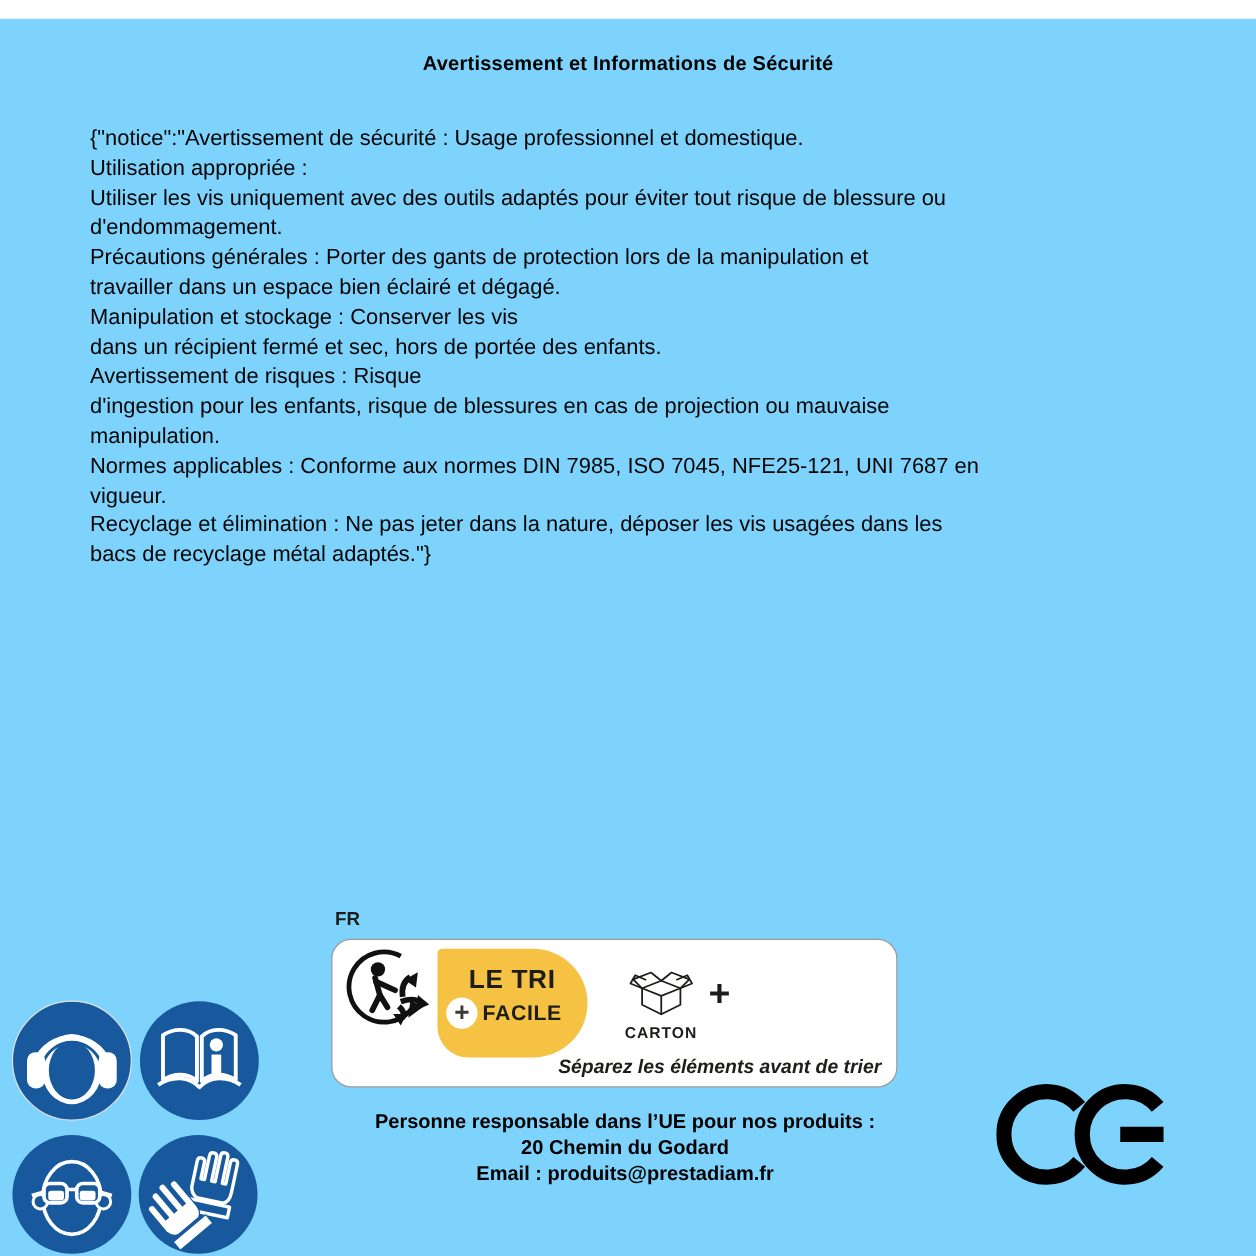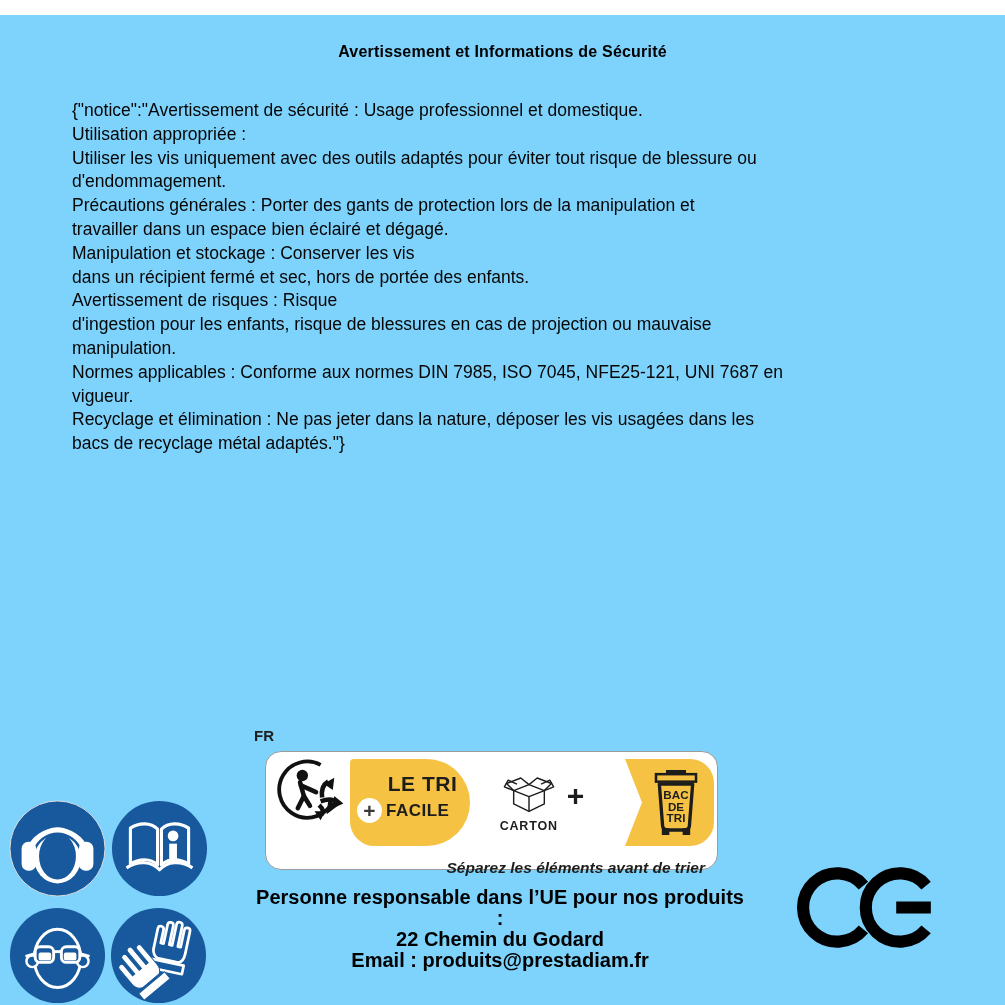--- a/index.html
+++ b/index.html
@@ -5,54 +5,54 @@
   html,body{margin:0;padding:0;background:#fff;}
   body{font-family:"Liberation Sans",sans-serif;color:#0a0a0a;}
   .page{position:relative;width:1005px;height:1005px;background:#7dd3fc;overflow:hidden;margin-top:15px;}
 
   .title{position:absolute;top:28px;left:0;width:100%;text-align:center;
          font-size:16px;font-weight:bold;letter-spacing:.2px;color:#000;}
 
   .notice{position:absolute;left:72px;top:84px;width:850px;font-size:17.5px;
           line-height:23.8px;white-space:pre-line;color:#050505;}
 
-  .fr-label{position:absolute;left:254px;top:712px;font-size:15px;font-weight:bold;color:#1d1d1b;}
+  .fr-label{position:absolute;left:268px;top:712px;font-size:15px;font-weight:bold;color:#1d1d1b;}
 
   
   .banner{position:absolute;left:265px;top:736px;width:453px;height:119px;
-          border:1.5px solid #9b9b9b;border-radius:16px;background:#fff;box-sizing:border-box;text-align:center;}
+          border:1.5px solid #9b9b9b;border-radius:16px;background:#fff;box-sizing:border-box;}
   .triman-svg{position:absolute;left:9px;top:5px;width:76px;height:78px;}
   .seg-yellow-left{position:absolute;left:84px;top:7px;width:120px;height:87px;z-index:3;
           background:#f5c243;border-radius:4px 46px 46px 26px;box-sizing:border-box;padding-top:13px;}
   .letri{margin-left:25px;font-size:21px;font-weight:bold;color:#1d1d1b;letter-spacing:.5px;}
   .facile-row{display:flex;align-items:center;margin-left:7px;margin-top:2px;}
   .plus-circle{width:25px;height:25px;border-radius:50%;background:#fff;color:#3a3a38;
           font-size:21px;font-weight:bold;display:flex;align-items:center;justify-content:center;line-height:1;}
   .facile{margin-left:4px;font-size:17px;font-weight:bold;color:#1d1d1b;letter-spacing:.5px;}
   .seg-white-mid{position:absolute;left:182px;top:7px;width:194px;height:87px;z-index:2;background:#fff;
           clip-path:polygon(0 0,177px 0,100% 50%,177px 100%,0 100%);
           display:flex;align-items:center;justify-content:center;gap:9px;
           box-sizing:border-box;padding:0 22px 0 16px;}
   .material{display:flex;flex-direction:column;align-items:center;}
   .material-label{font-size:12.5px;font-weight:bold;color:#1d1d1b;letter-spacing:.8px;margin-top:1px;}
   .mid-plus{font-size:30px;font-weight:bold;color:#1d1d1b;margin-top:-14px;}
   .seg-yellow-right{position:absolute;left:336px;top:7px;width:112px;height:87px;z-index:1;
           background:#f5c243;border-radius:4px 24px 24px 6px;}
   .bin-svg{position:absolute;right:13px;top:7px;width:50px;height:73px;}
-  .separate-note{position:absolute;right:12px;top:107px;font-size:15.5px;font-weight:bold;
+  .separate-note{position:absolute;right:12px;top:93px;font-size:15.5px;font-weight:bold;
           font-style:italic;color:#1d1d1b;}
 
   
   .picto{position:absolute;width:97px;height:97px;}
   .picto svg{width:100%;height:100%;display:block;}
   .p1{left:9px;top:785px;} .p2{left:111px;top:785px;} .p3{left:9px;top:892px;} .p4{left:110px;top:892px;}
 
   
   .responsible{position:absolute;left:250px;top:872px;width:500px;text-align:center;
-          font-size:20px;font-weight:bold;line-height:21px;color:#000;}
+          font-size:16px;font-weight:bold;line-height:21px;color:#000;}
 
   .ce{position:absolute;left:797px;top:841px;width:146px;height:103px;}
 </style>
 </head>
 <body>
 
 <div class="page">
 
   <div class="title">Avertissement et Informations de Sécurité</div>
 
@@ -114,32 +114,20 @@
           <path d="M22 34 L9 21 L35 11 L50 23"></path>
           <path d="M50 23 L65 11 L91 21 L78 34"></path>
           <path d="M22 34 L5 27 L12 15 L28 22"></path>
           <path d="M78 34 L95 27 L88 15 L72 22"></path>
         </svg>
         <div class="material-label">CARTON</div>
       </div>
       <div class="mid-plus">+</div>
     </div>
 
-    <div class="seg-yellow-right">
-      <svg class="bin-svg" viewBox="0 0 60 80">
-        <rect x="18" y="1" width="24" height="6" fill="#1d1d1b"></rect>
-        <rect x="6" y="6" width="48" height="9" fill="#f5c243" stroke="#1d1d1b" stroke-width="3"></rect>
-        <path d="M10 18 L50 18 L46 69 Q45 73 40 73 L20 73 Q15 73 14 69 Z" fill="#f5c243" stroke="#1d1d1b" stroke-width="4" stroke-linejoin="round"></path>
-        <rect x="13" y="71" width="9" height="8" fill="#1d1d1b"></rect>
-        <rect x="38" y="71" width="9" height="8" fill="#1d1d1b"></rect>
-        <text x="30" y="36" text-anchor="middle" font-size="14" font-weight="bold" font-family="Liberation Sans, sans-serif" fill="#1d1d1b">BAC</text>
-        <text x="30" y="50" text-anchor="middle" font-size="14" font-weight="bold" font-family="Liberation Sans, sans-serif" fill="#1d1d1b">DE</text>
-        <text x="30" y="64" text-anchor="middle" font-size="14" font-weight="bold" font-family="Liberation Sans, sans-serif" fill="#1d1d1b">TRI</text>
-      </svg>
-    </div>
 
     <div class="separate-note">Séparez les éléments avant de trier</div>
   </div>
 
   <div class="picto p1">
     <svg viewBox="0 0 100 100">
       <circle cx="50" cy="50" r="49" fill="#17599c" stroke="#e0e0e0" stroke-width="1"></circle>
       <ellipse cx="50" cy="57" rx="25" ry="29" fill="#fff"></ellipse>
       <path d="M22 52 A31 33 0 0 1 78 52" fill="none" stroke="#fff" stroke-width="9"></path>
       <path d="M26 52 A26 28 0 0 1 74 52" fill="none" stroke="#17599c" stroke-width="2.5"></path>
@@ -187,21 +175,21 @@
       </g>
       <g transform="translate(-16,12) rotate(-40 50 50)" fill="#fff" stroke="#17599c" stroke-width="1">
         <path d="M30 58 L30 36 Q30 33 33 33 Q36 33 36 36 L36 50 L39 50 L39 30 Q39 27 42 27 Q45 27 45 30 L45 50 L48 50 L48 28 Q48 25 51 25 Q54 25 54 28 L54 50 L57 50 L57 32 Q57 29 60 29 Q63 29 63 32 L63 56 Q63 64 58 66 L36 66 Q31 64 30 58 Z"></path>
         <rect x="29" y="68" width="35" height="9"></rect>
       </g>
     </svg>
   </div>
 
   <div class="responsible">
     <div>Personne responsable dans l’UE pour nos produits :</div>
-    <div>22 Chemin du Godard</div>
+    <div>20 Chemin du Godard</div>
     <div>Email : produits@prestadiam.fr</div>
   </div>
 
   <svg class="ce" viewBox="0 0 156 100">
     <path d="M70.96 26.54 A36.5 36.5 0 1 0 70.96 73.46" fill="none" stroke="#000" stroke-width="13"></path>
     <path d="M137.96 26.54 A36.5 36.5 0 1 0 137.96 73.46" fill="none" stroke="#000" stroke-width="13"></path>
     <path d="M106 50 L143 50" stroke="#000" stroke-width="13"></path>
   </svg>
 
 </div>

